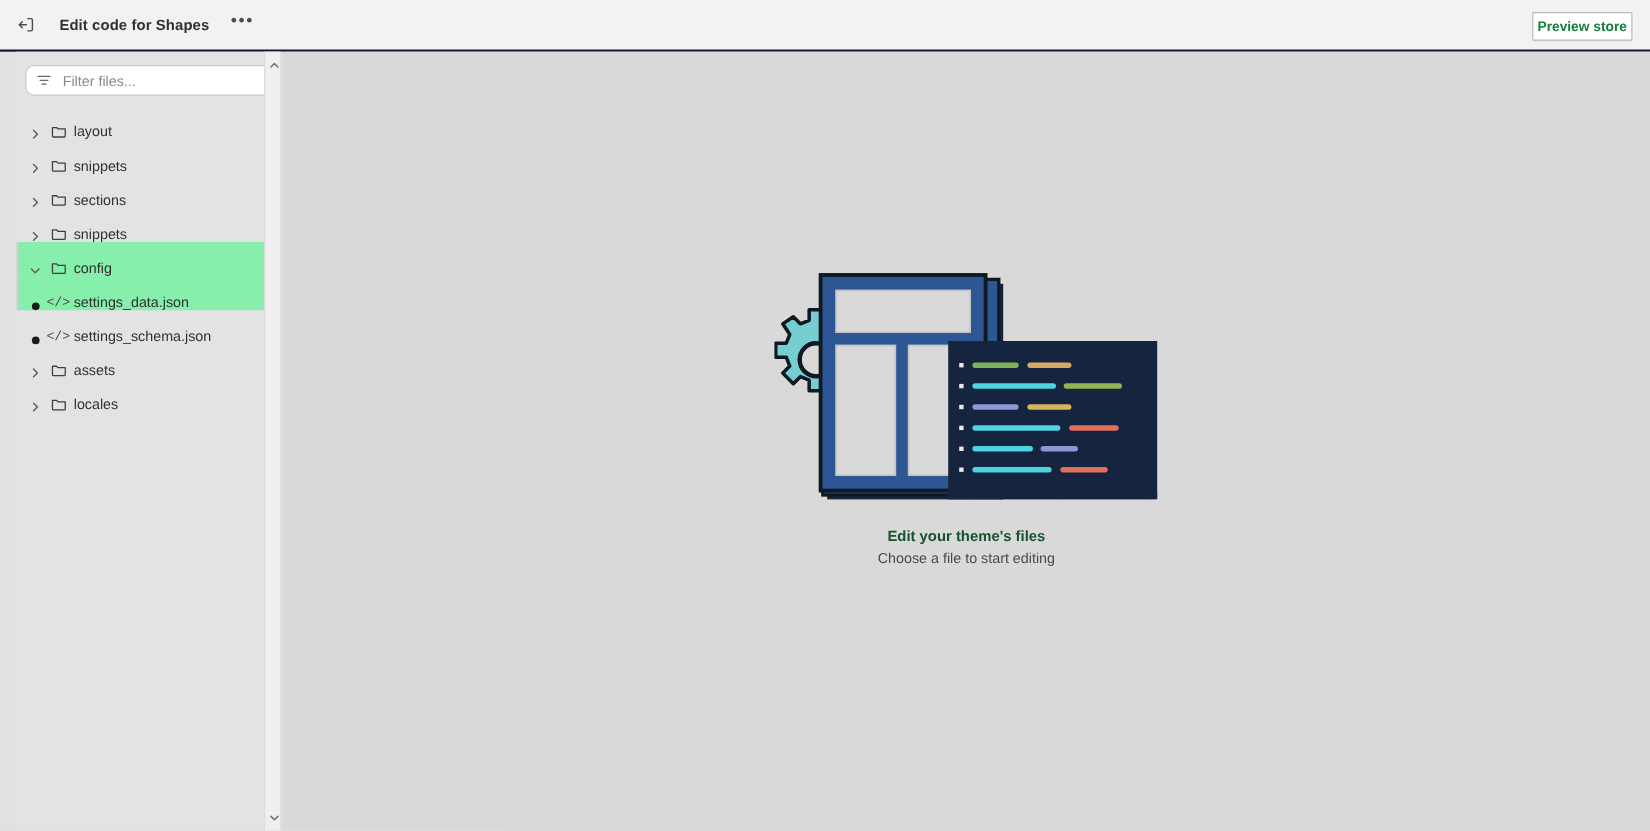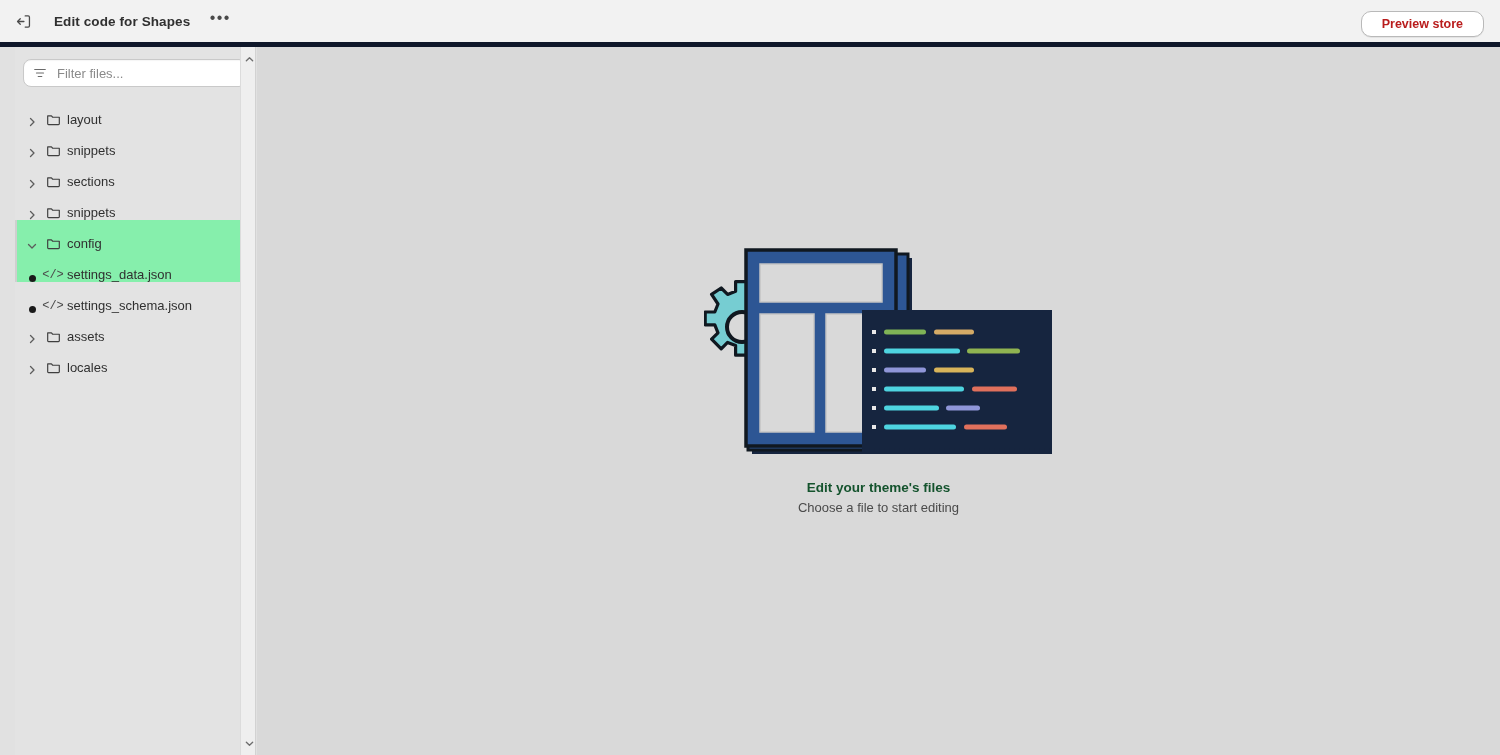--- a/index.html
+++ b/index.html
@@ -9,21 +9,21 @@
     font-family: "Liberation Sans", sans-serif;
     background: #e1e1e1;
     overflow: hidden;
   }
 
   
   .topbar {
     position: absolute; top: 0; left: 0;
     width: 1500px; height: 47px;
     background: #f2f2f2;
-    border-bottom: 5px solid #0f172a;
+    border-bottom: 2px solid #0f172a;
     display: flex; align-items: center;
   }
   .exit-btn {
     width: 30px; height: 30px; margin-left: 8px;
     display: flex; align-items: center; justify-content: center;
     border-radius: 6px; cursor: pointer;
   }
   .topbar-title {
     margin-left: 16px;
     font-size: 13.5px; font-weight: 600; color: #303030;
@@ -31,26 +31,26 @@
   }
   .ellipsis-btn {
     margin-left: 16px; width: 28px; height: 28px;
     display: flex; align-items: center; justify-content: center;
     border-radius: 6px; cursor: pointer;
     color: #4a4a4a; font-size: 16px; letter-spacing: 1.4px;
     line-height: 1; padding-bottom: 6px;
   }
   .preview-btn {
     position: absolute; right: 16px; top: 11px;
-    height: 26px; padding: 0 20px;
+    height: 26px; padding: 0 4px;
     background: #ffffff;
     border: 1px solid #b9b9b9;
-    border-radius: 10px;
+    border-radius: 1px;
     box-shadow: 0 1px 0 rgba(0,0,0,.06);
-    font-size: 12.5px; font-weight: 600; color: #b91c1c;
+    font-size: 12.5px; font-weight: 600; color: #15803d;
     display: flex; align-items: center; cursor: pointer;
     font-family: "Liberation Sans", sans-serif;
   }
 
   
   .sidebar {
     position: absolute; top: 47px; left: 0;
     width: 240px; height: 708px;
     background: #e3e3e3;
     overflow: hidden;

